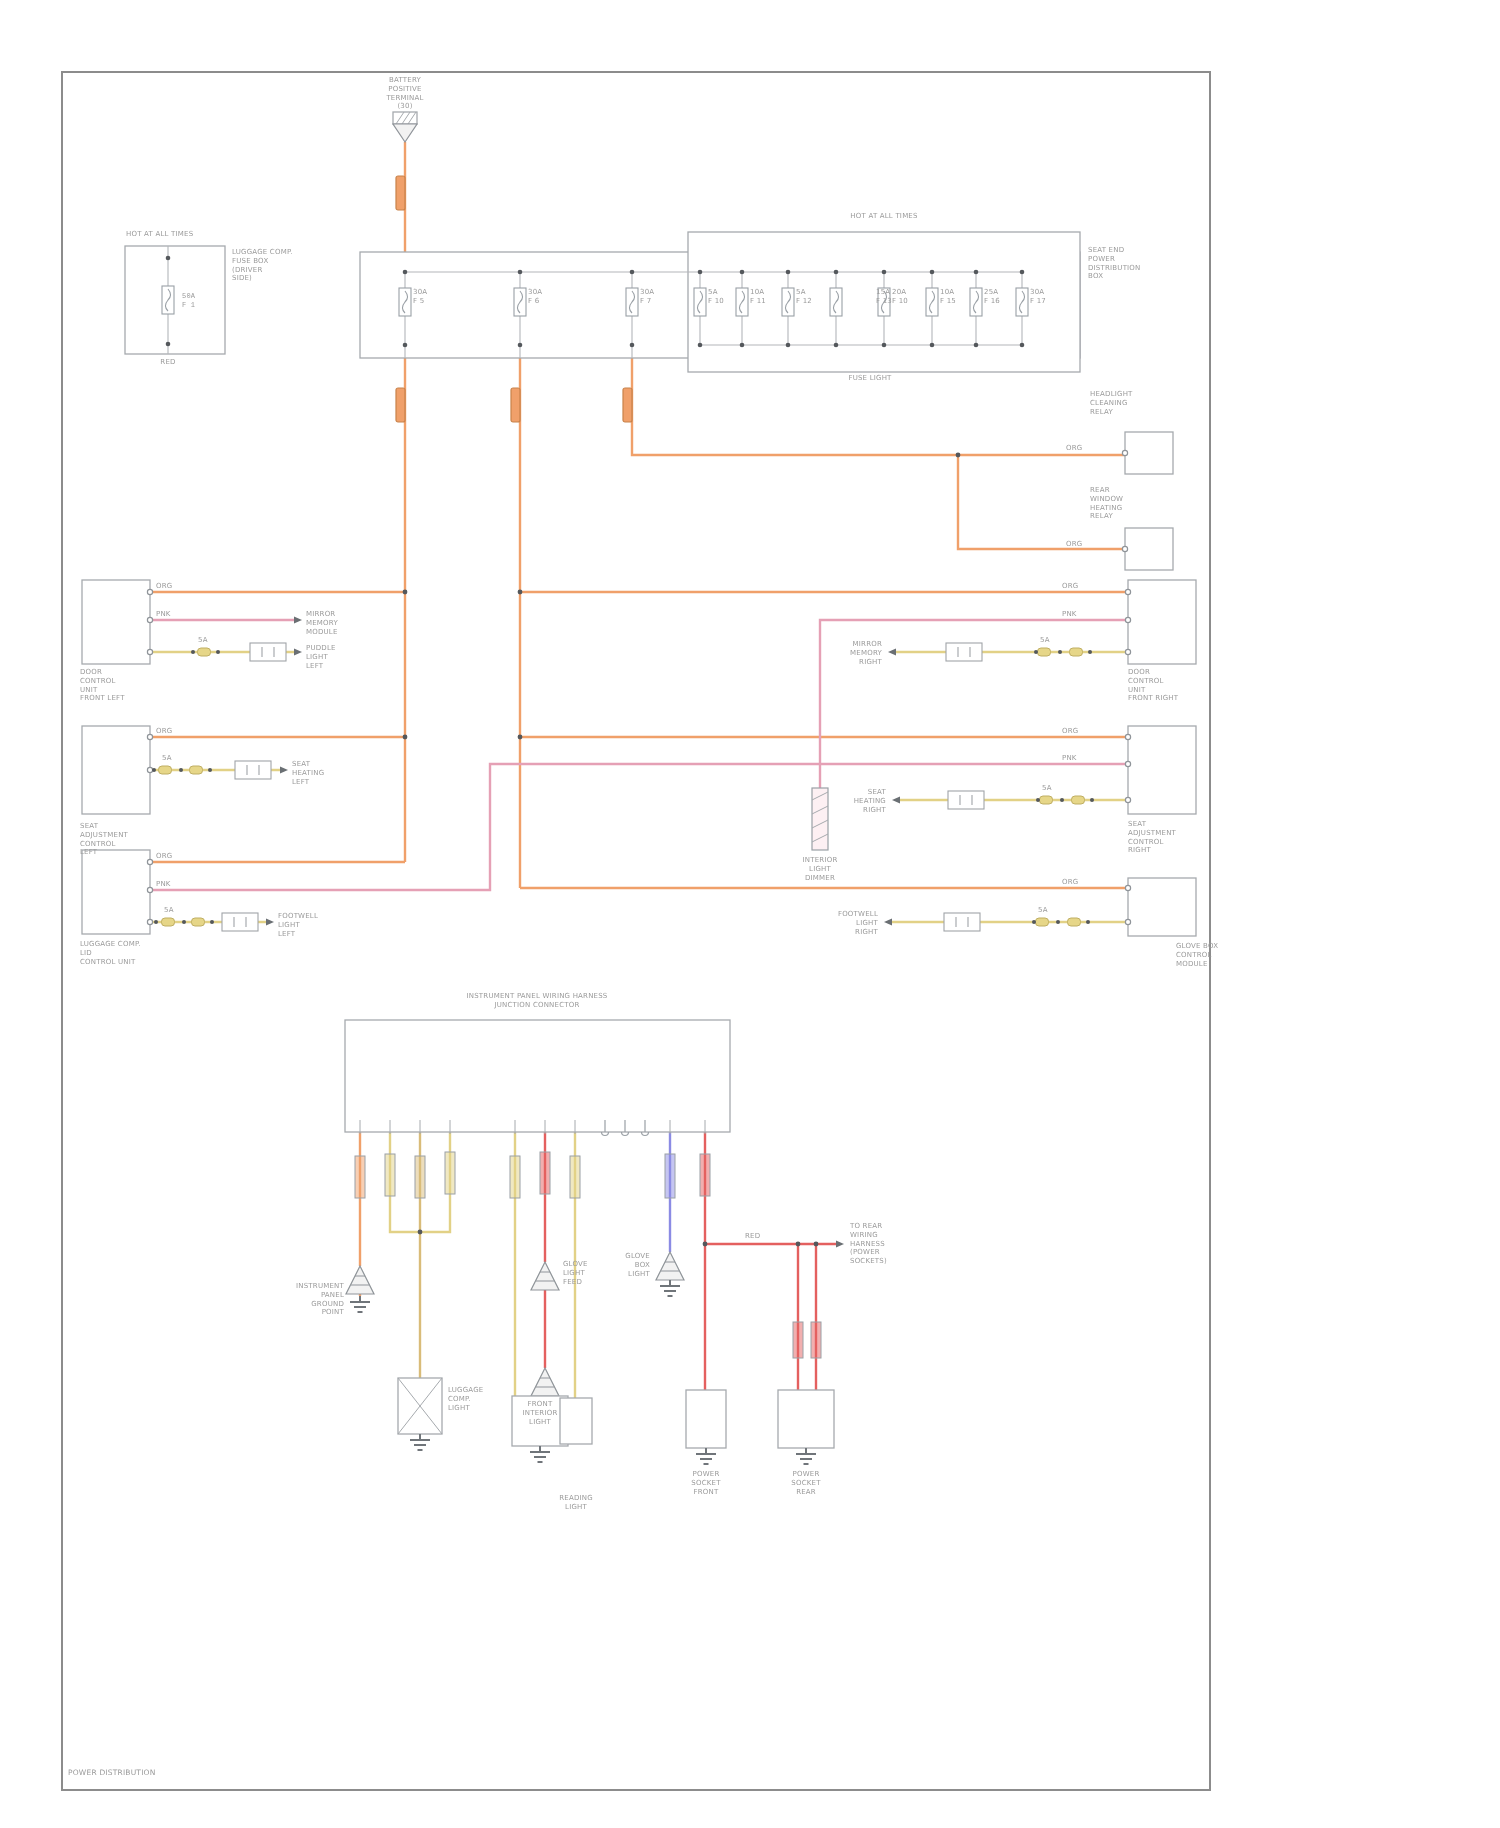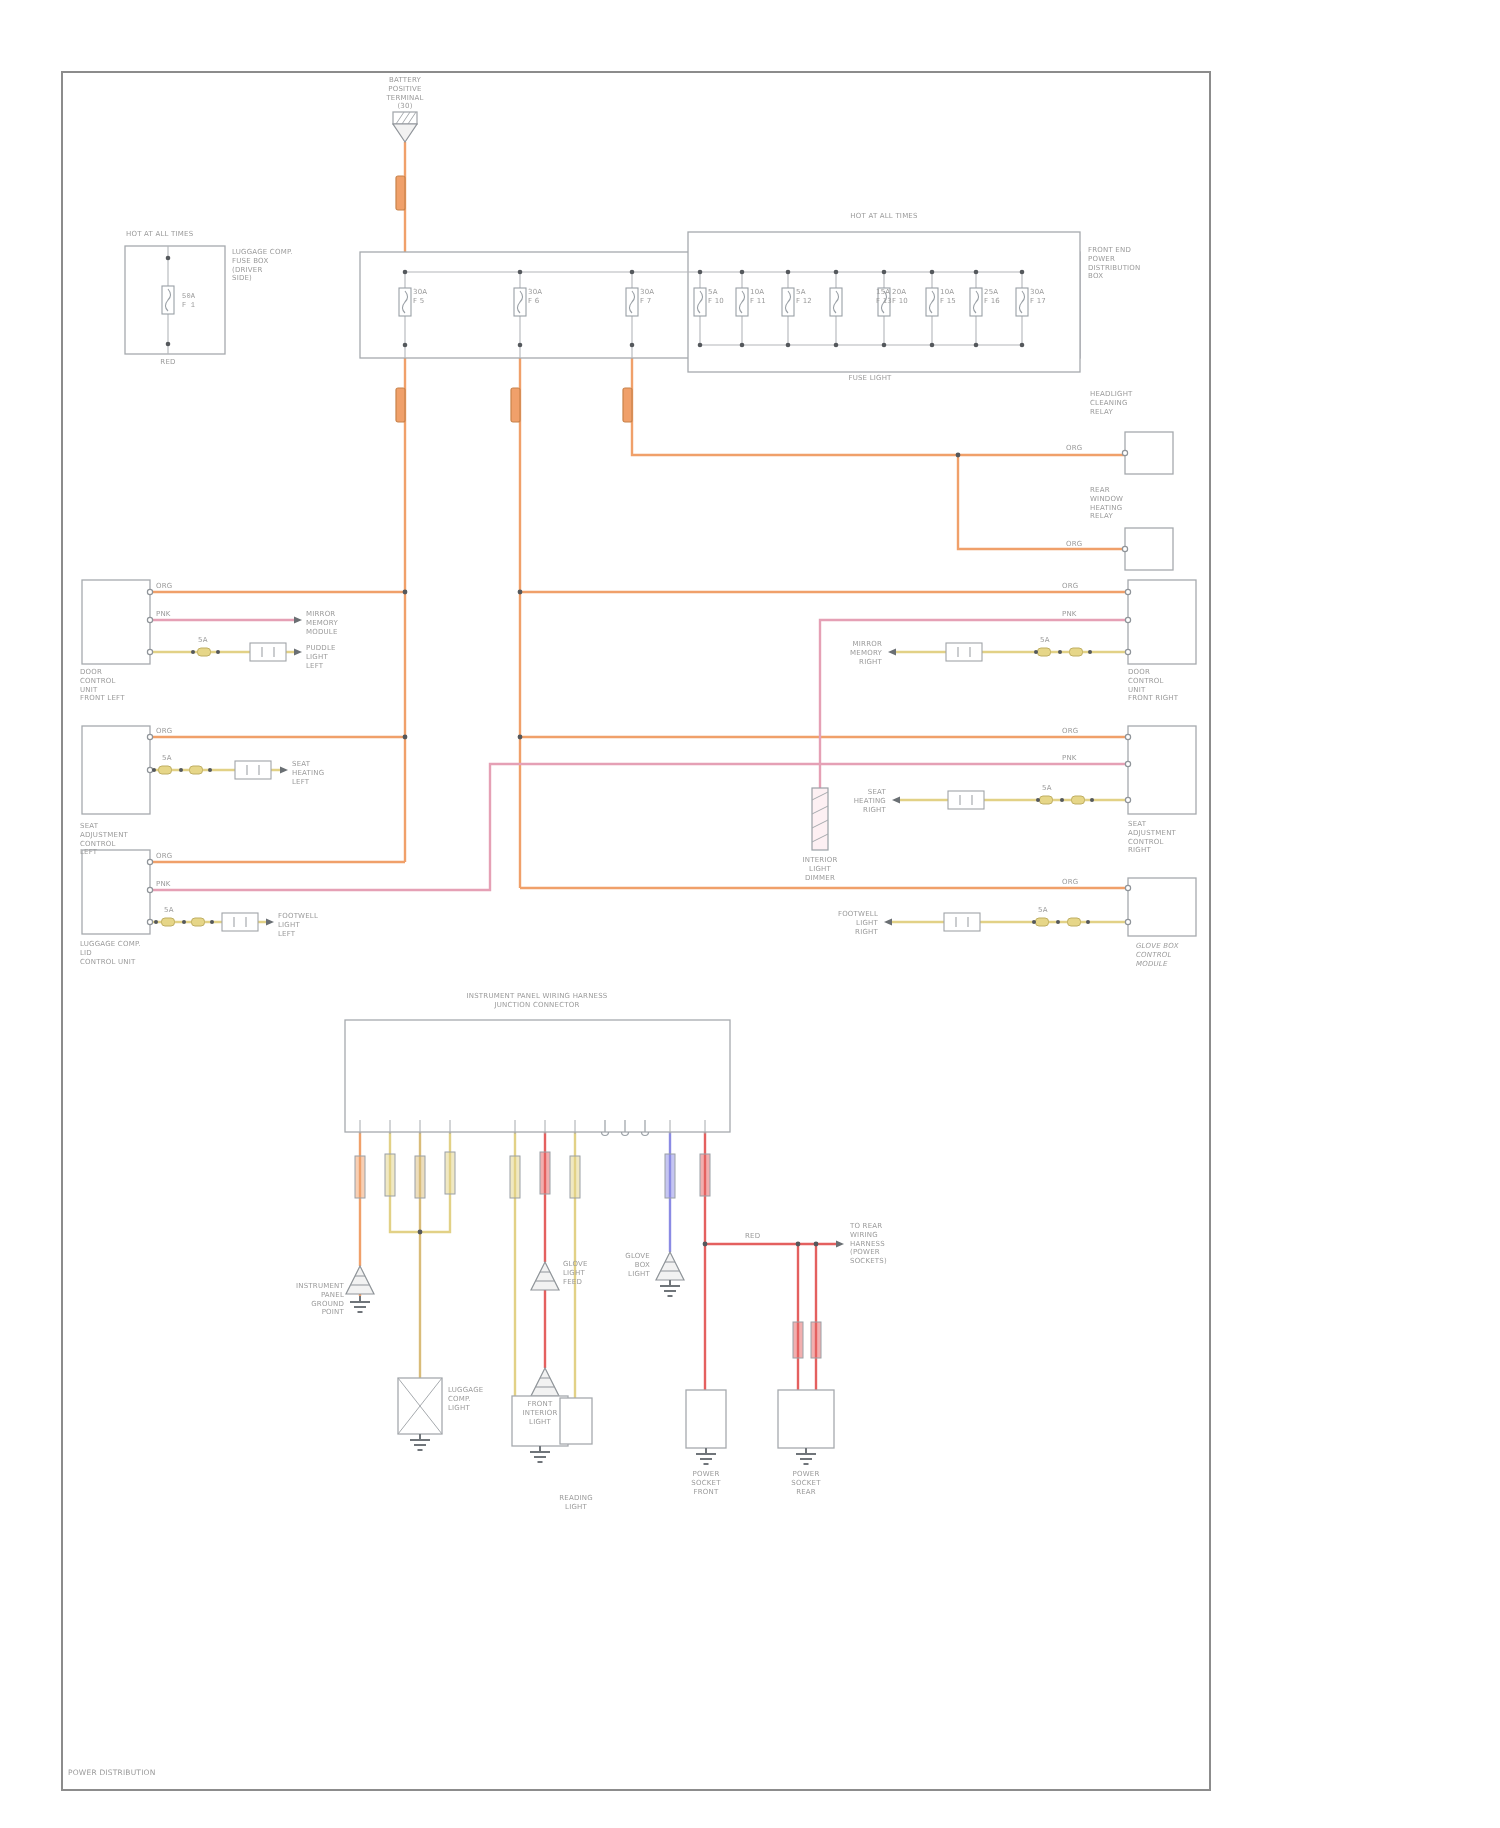--- a/index.html
+++ b/index.html
@@ -311,21 +311,21 @@
 (30)</div>
 <div class="lbl" style="left:126px;top:230px;">HOT AT ALL TIMES</div>
 <div class="lbl" style="left:232px;top:248px;">LUGGAGE COMP.
 FUSE BOX
 (DRIVER
 SIDE)</div>
 <div class="lbl" style="left:182px;top:292px;font-family:Liberation Mono, monospace;">50A
 F 1</div>
 <div class="lbl c" style="left:168px;top:358px;">RED</div>
 <div class="lbl c" style="left:884px;top:212px;">HOT AT ALL TIMES</div>
-<div class="lbl" style="left:1088px;top:246px;">FRONT END
+<div class="lbl" style="left:1088px;top:246px;">SEAT END
 POWER
 DISTRIBUTION
 BOX</div>
 <div class="lbl c" style="left:870px;top:374px;">FUSE LIGHT</div>
 
 <div class="lbl" style="left:413px;top:288px;">30A
 F 5</div>
 <div class="lbl" style="left:528px;top:288px;">30A
 F 6</div>
 <div class="lbl" style="left:640px;top:288px;">30A
@@ -404,21 +404,21 @@
 <div class="lbl r" style="left:882px;top:640px;">MIRROR
 MEMORY
 RIGHT</div>
 <div class="lbl" style="left:1128px;top:820px;">SEAT
 ADJUSTMENT
 CONTROL
 RIGHT</div>
 <div class="lbl r" style="left:886px;top:788px;">SEAT
 HEATING
 RIGHT</div>
-<div class="lbl" style="left:1136px;top:942px;font-style:italic;">GLOVE BOX
+<div class="lbl" style="left:1176px;top:942px;">GLOVE BOX
 CONTROL
 MODULE</div>
 <div class="lbl r" style="left:878px;top:910px;">FOOTWELL
 LIGHT
 RIGHT</div>
 
 <div class="lbl c" style="left:820px;top:856px;">INTERIOR
 LIGHT
 DIMMER</div>
 

